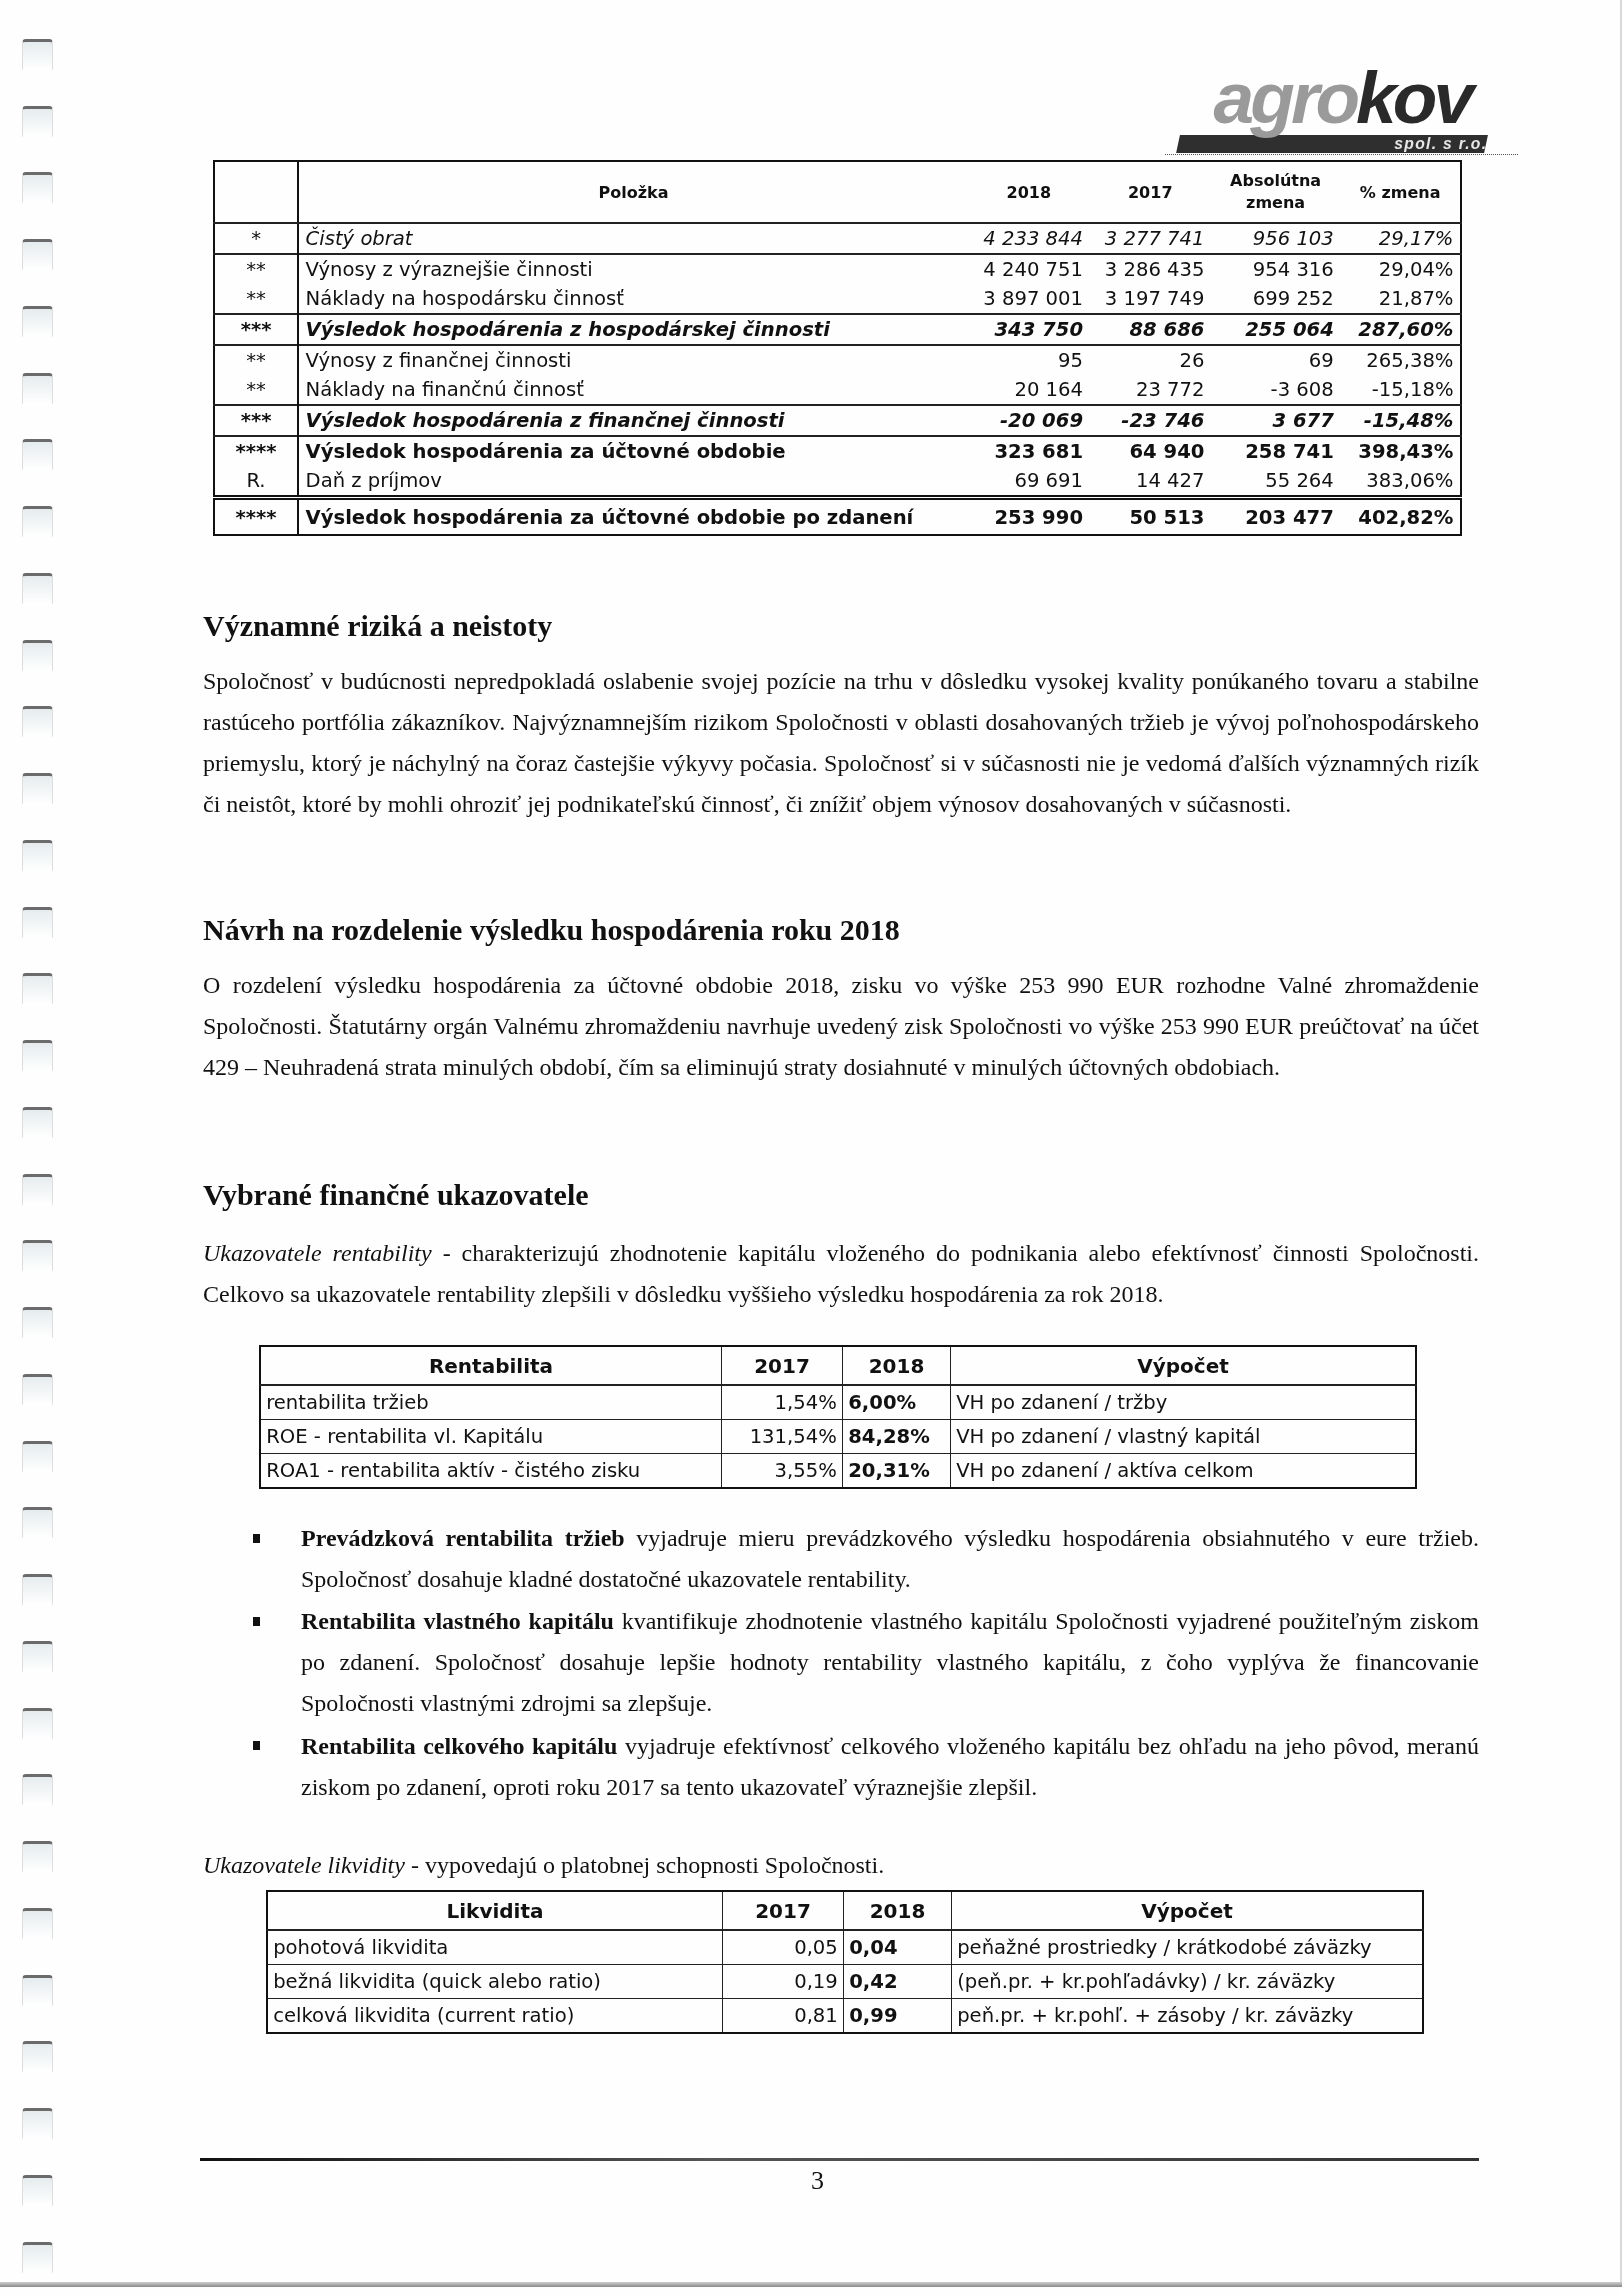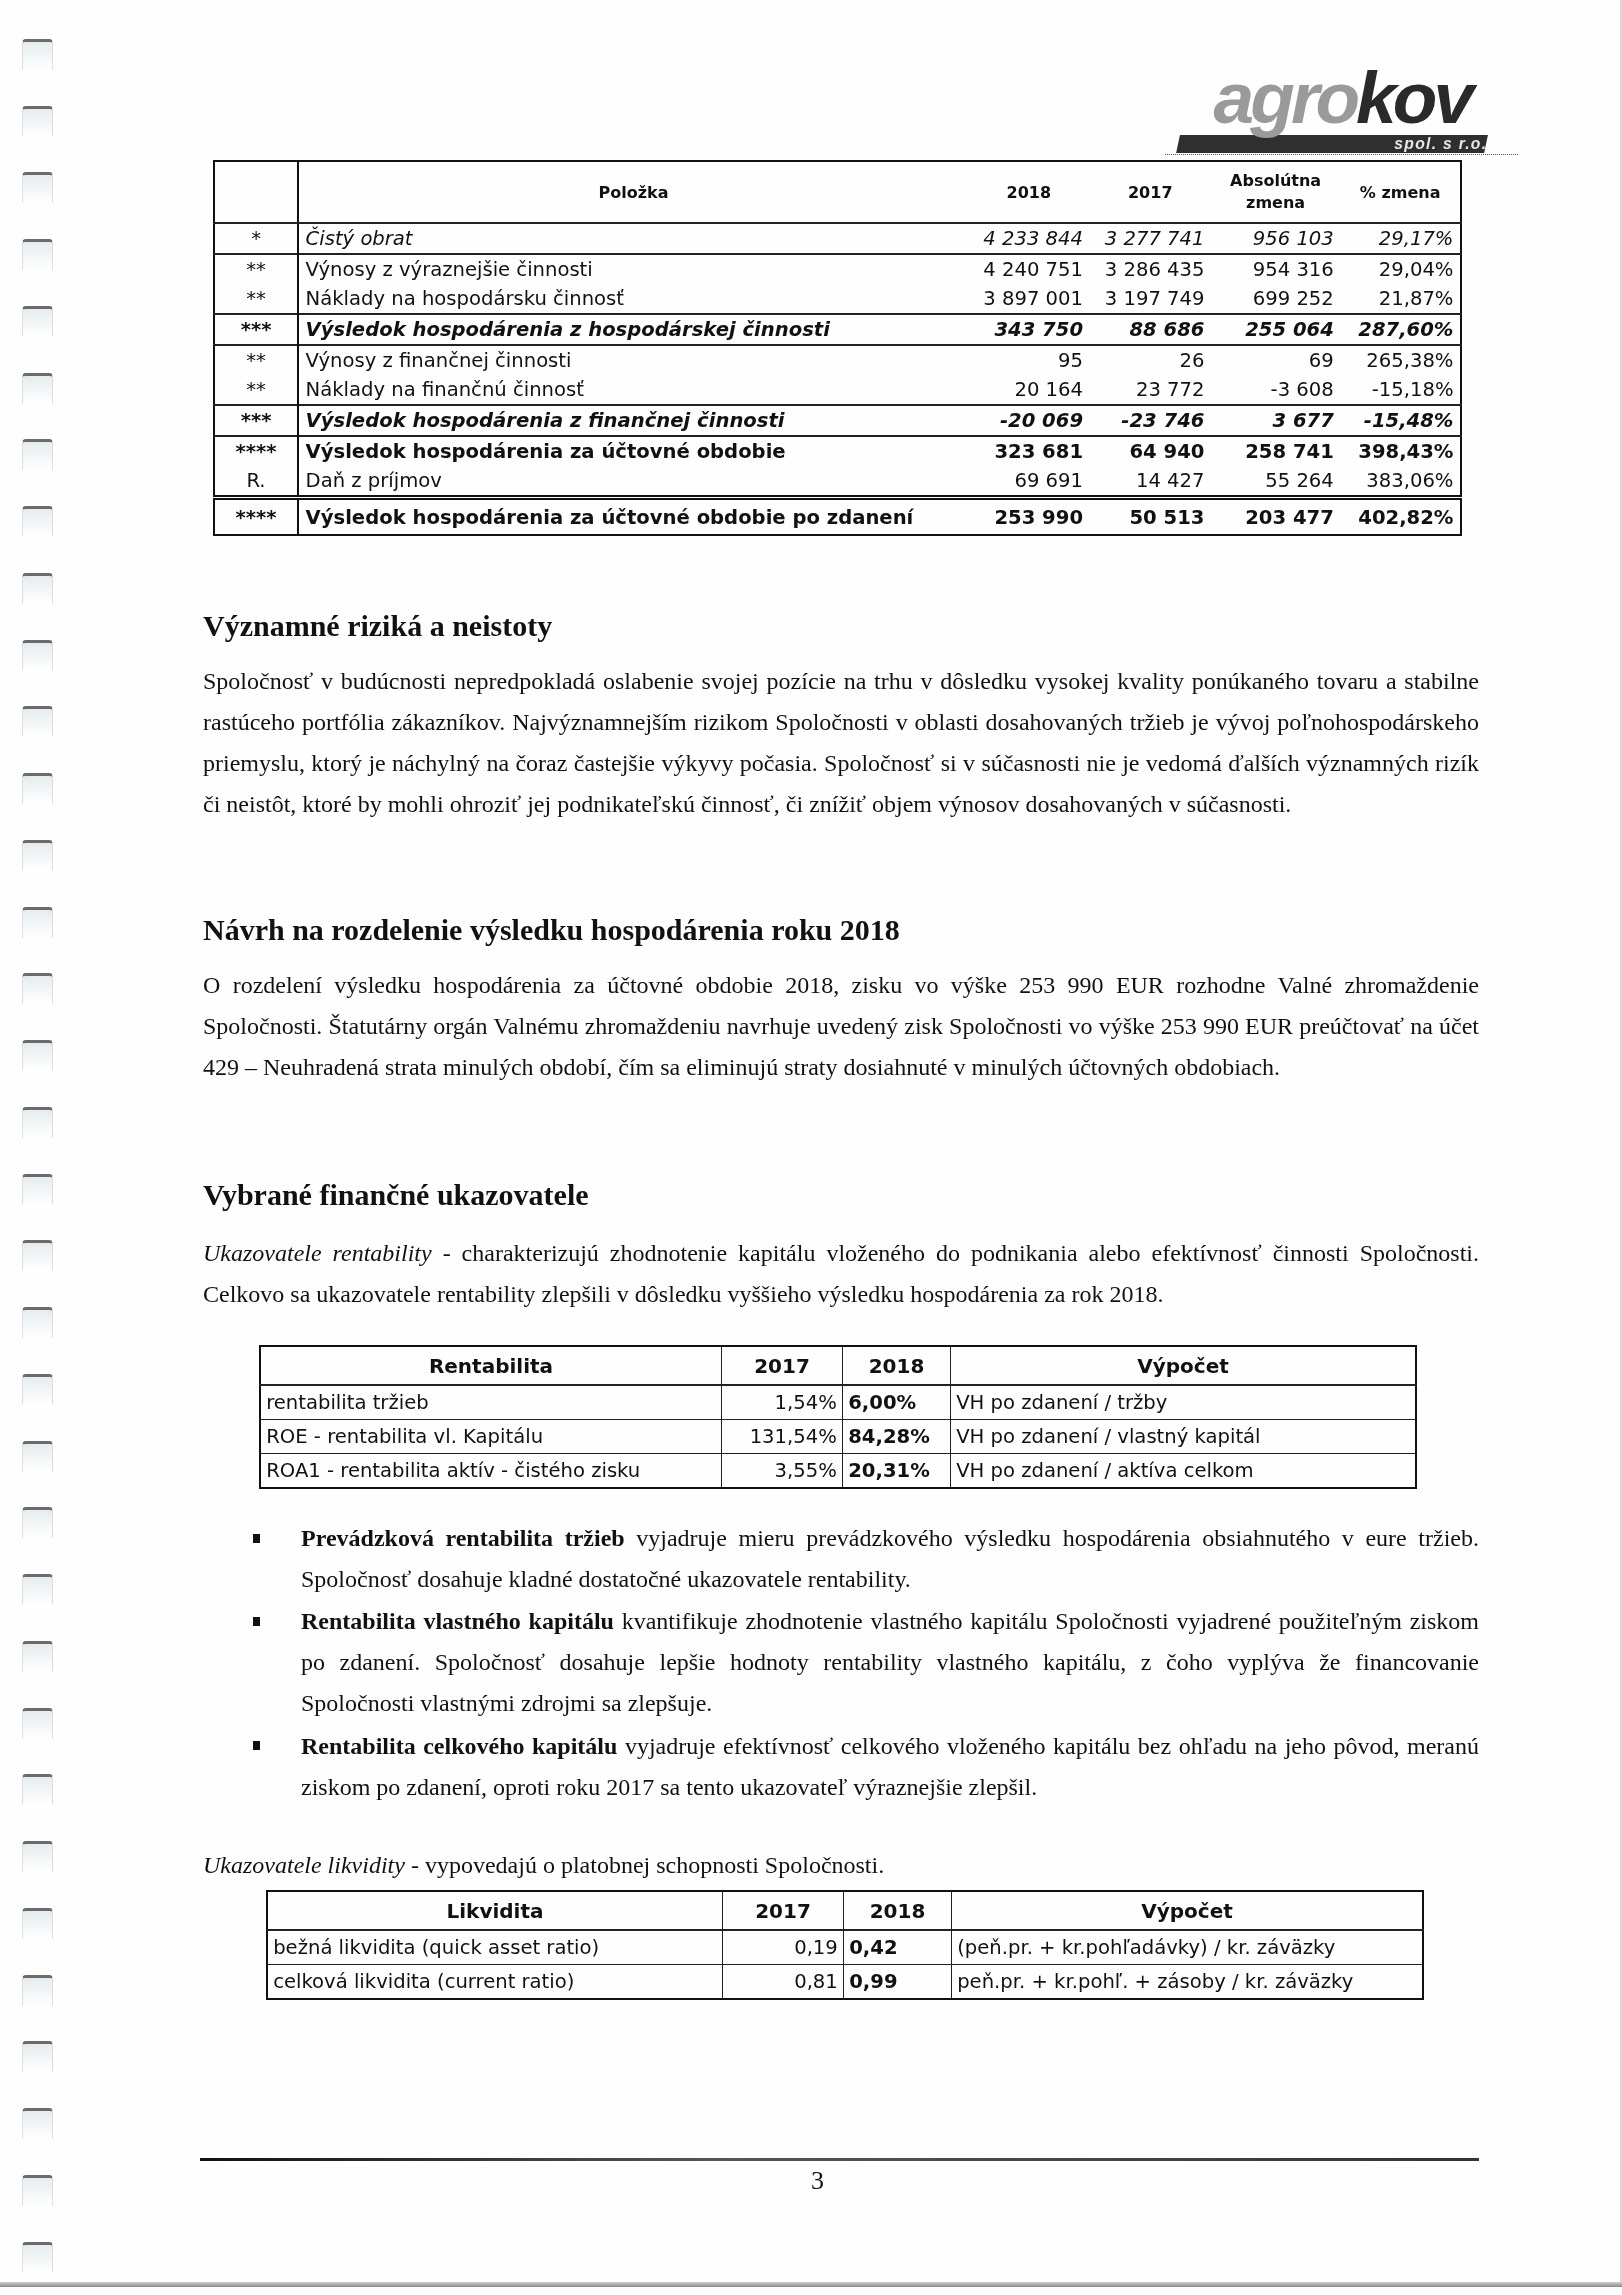--- a/index.html
+++ b/index.html
@@ -265,21 +265,27 @@
     <thead>
       <tr>
         <th style="width:452px">Likvidita</th>
         <th style="width:118px">2017</th>
         <th style="width:105px">2018</th>
         <th>Výpočet</th>
       </tr>
     </thead>
     <tbody>
       <tr>
-        <td>bežná likvidita (quick asset ratio)</td>
+        <td>pohotová likvidita</td>
+        <td class="v">0,05</td>
+        <td class="vb">0,04</td>
+        <td>peňažné prostriedky / krátkodobé záväzky</td>
+      </tr>
+      <tr>
+        <td>bežná likvidita (quick alebo ratio)</td>
         <td class="v">0,19</td>
         <td class="vb">0,42</td>
         <td>(peň.pr. + kr.pohľadávky) / kr. záväzky</td>
       </tr>
       <tr>
         <td>celková likvidita (current ratio)</td>
         <td class="v">0,81</td>
         <td class="vb">0,99</td>
         <td>peň.pr. + kr.pohľ. + zásoby / kr. záväzky</td>
       </tr>

